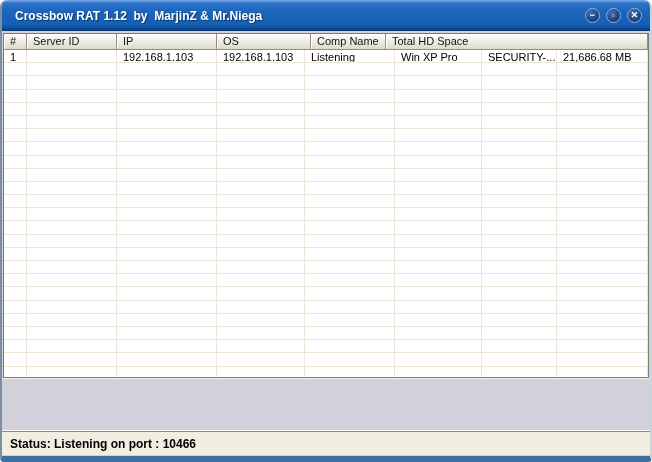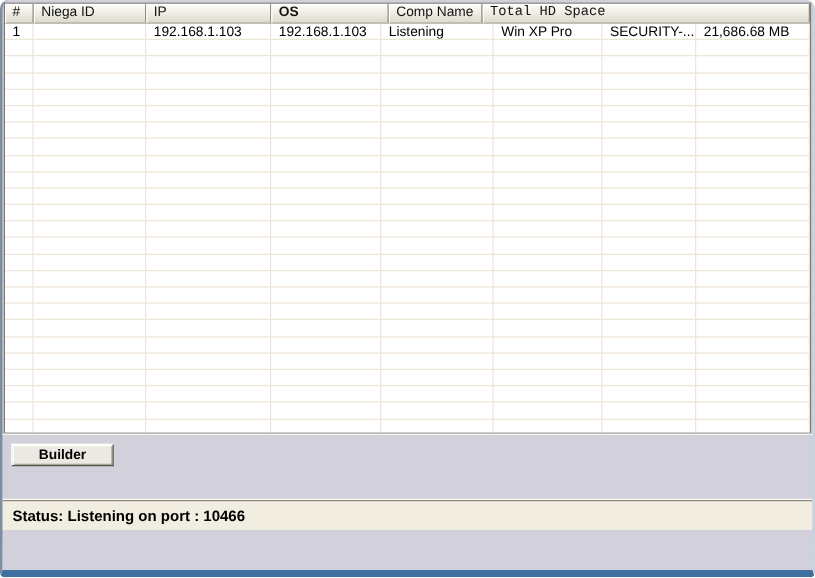--- a/index.html
+++ b/index.html
@@ -45,21 +45,21 @@
     flex:none; display:flex; height:16px;
     background:linear-gradient(#fefdfb, #edebe1 55%, #dcd9cc);
     border-bottom:1px solid #928f82;
   }
   .hcell {
     flex:none; padding:1px 2px 0 6px; font-size:11px; color:#141414;
     border-right:1px solid #928f82;
     box-shadow:inset 1px 1px 0 #ffffff;
     white-space:nowrap; overflow:hidden; cursor:default;
   }
-  .hcell.flex { flex:1;font-family:Liberation Mono, monospace; }
+  .hcell.flex { flex:1; }
   .lv-body { flex:1; overflow:hidden; background:#fff; }
   .lrow { display:flex; height:13.2px; }
   .lcell {
     flex:none; border-right:1px solid #ede5d8; border-bottom:1px solid #ede5d8;
     font-size:11px; line-height:12px; padding:1px 2px 0 6px; color:#000;
     white-space:nowrap; overflow:hidden;
   }
   .lcell.flex { flex:1; }
 
   
@@ -86,27 +86,35 @@
     height:24px; background:#f1eee1; border-top:1px solid #8e8b7e;
     display:flex; align-items:center; padding-left:8px;
     font-weight:bold; font-size:12px; color:#000;
   }
 </style>
 </head>
 <body>
 
 <div class="window">
 
+  <div class="titlebar">
+    <span class="title-text">Crossbow RAT 1.12  by  MarjinZ &amp; Mr.Niega</span>
+    <div class="controls">
+      <div class="ctl">−</div>
+      <div class="ctl max">▫</div>
+      <div class="ctl">✕</div>
+    </div>
+  </div>
 
   <div class="listview">
     <div class="lv-header" id="lv-header">
         <div class="hcell" style="width: 23px;">#</div>
-        <div class="hcell" style="width: 90px;">Niega ID</div>
+        <div class="hcell" style="width: 90px;">Server ID</div>
         <div class="hcell" style="width: 100px;">IP</div>
-        <div class="hcell" style="width: 94px; font-weight: bold;">OS</div>
+        <div class="hcell" style="width: 94px;">OS</div>
         <div class="hcell" style="width: 75px;">Comp Name</div>
         <div class="hcell flex">Total HD Space</div>
       </div>
     <div class="lv-body" id="lv-body">
         <div class="lrow">
           <div class="lcell" style="width: 23px;">1</div>
           <div class="lcell" style="width: 90px;"></div>
           <div class="lcell" style="width: 100px;">192.168.1.103</div>
           <div class="lcell" style="width: 88px;">192.168.1.103</div>
           <div class="lcell" style="width: 90px;">Listening</div>
@@ -351,21 +359,20 @@
           <div class="lcell" style="width: 88px;"></div>
           <div class="lcell" style="width: 90px;"></div>
           <div class="lcell" style="width: 87px;"></div>
           <div class="lcell" style="width: 75px;"></div>
           <div class="lcell flex"></div>
         </div>
       </div>
   </div>
 
   <div class="buttonbar">
-    <button class="btn">Builder</button>
   </div>
 
   <div class="spacer-panel"></div>
 
   <div class="statusbar">
     <span>Status: Listening on port : 10466</span>
   </div>
 
 </div>
 

